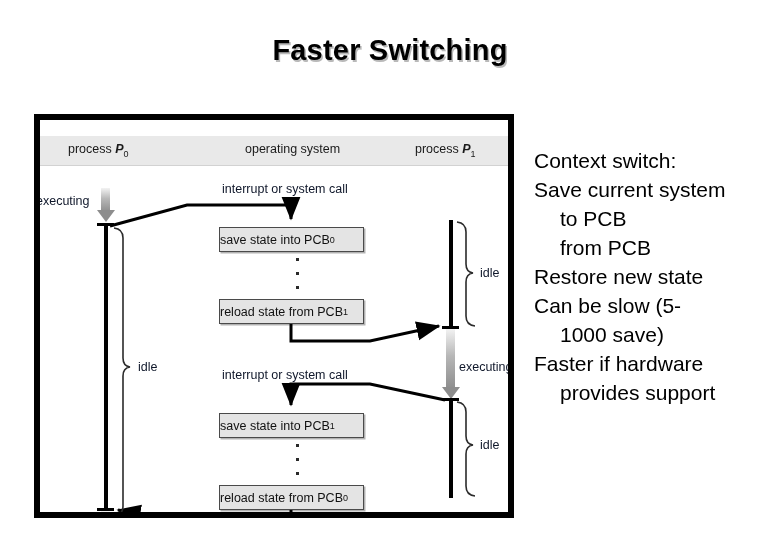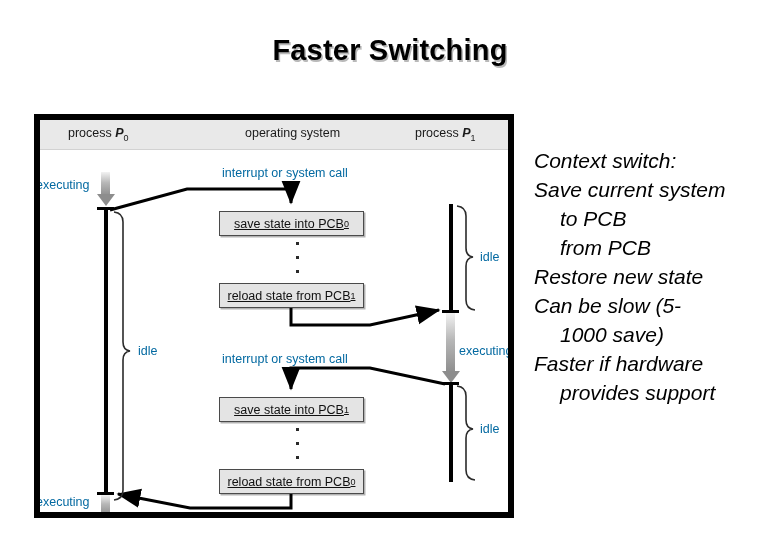--- a/index.html
+++ b/index.html
@@ -38,21 +38,21 @@
     top: 114px;
     width: 480px;
     height: 404px;
     border: 6px solid #000000;
     box-sizing: border-box;
     background: #ffffff;
     overflow: hidden;
   }
   #diagram-inner {
     position: absolute;
-    left: 0; top: 0;
+    left: 0; top: 16px;
     width: 392px;
     height: 392px;
   }
 
   
   #diagram-header {
     position: absolute;
     left: 0;
     top: 0;
     width: 468px;
@@ -70,40 +70,39 @@
   .hdr-label .ital { font-style: italic; font-weight: bold; }
   .hdr-label sub { font-size: 9px; font-style: normal; font-weight: normal; }
   #hdr-p0 { left: 28px; }
   #hdr-os { left: 205px; }
   #hdr-p1 { left: 375px; }
 
   
   .dtext {
     position: absolute;
     font-size: 12.5px;
-    color: #0369a1;
+    color: #0f172a;
     white-space: nowrap;
   }
 
   
   .pbox {
     position: absolute;
     background: #e4e4e4;
     border: 1.5px solid #4a4a4a;
     box-shadow: 1.5px 1.5px 0 rgba(0,0,0,0.30);
     box-sizing: border-box;
     height: 25px;
     width: 145px;
     display: flex;
     align-items: center;
-    justify-content: center;
+    justify-content: flex-start;
     font-size: 12.5px;
     color: #111111;
     white-space: nowrap;
-    text-decoration: underline;
   }
   .pbox sub { font-size: 9px; }
 
   
   .tline {
     position: absolute;
     width: 4px;
     background: #000000;
   }
   
@@ -154,21 +153,20 @@
     position: absolute;
     left: 534px;
     top: 146px;
     width: 244px;
   }
   .note-line {
     font-size: 21px;
     line-height: 29px;
     color: #000000;
     white-space: nowrap;
-    font-style: italic;
   }
   .note-line.indent { padding-left: 26px; }
 </style>
 </head>
 <body>
 
 <div id="slide-title">Faster Switching</div>
 
 <div id="diagram-frame">
   <div id="diagram-inner">

